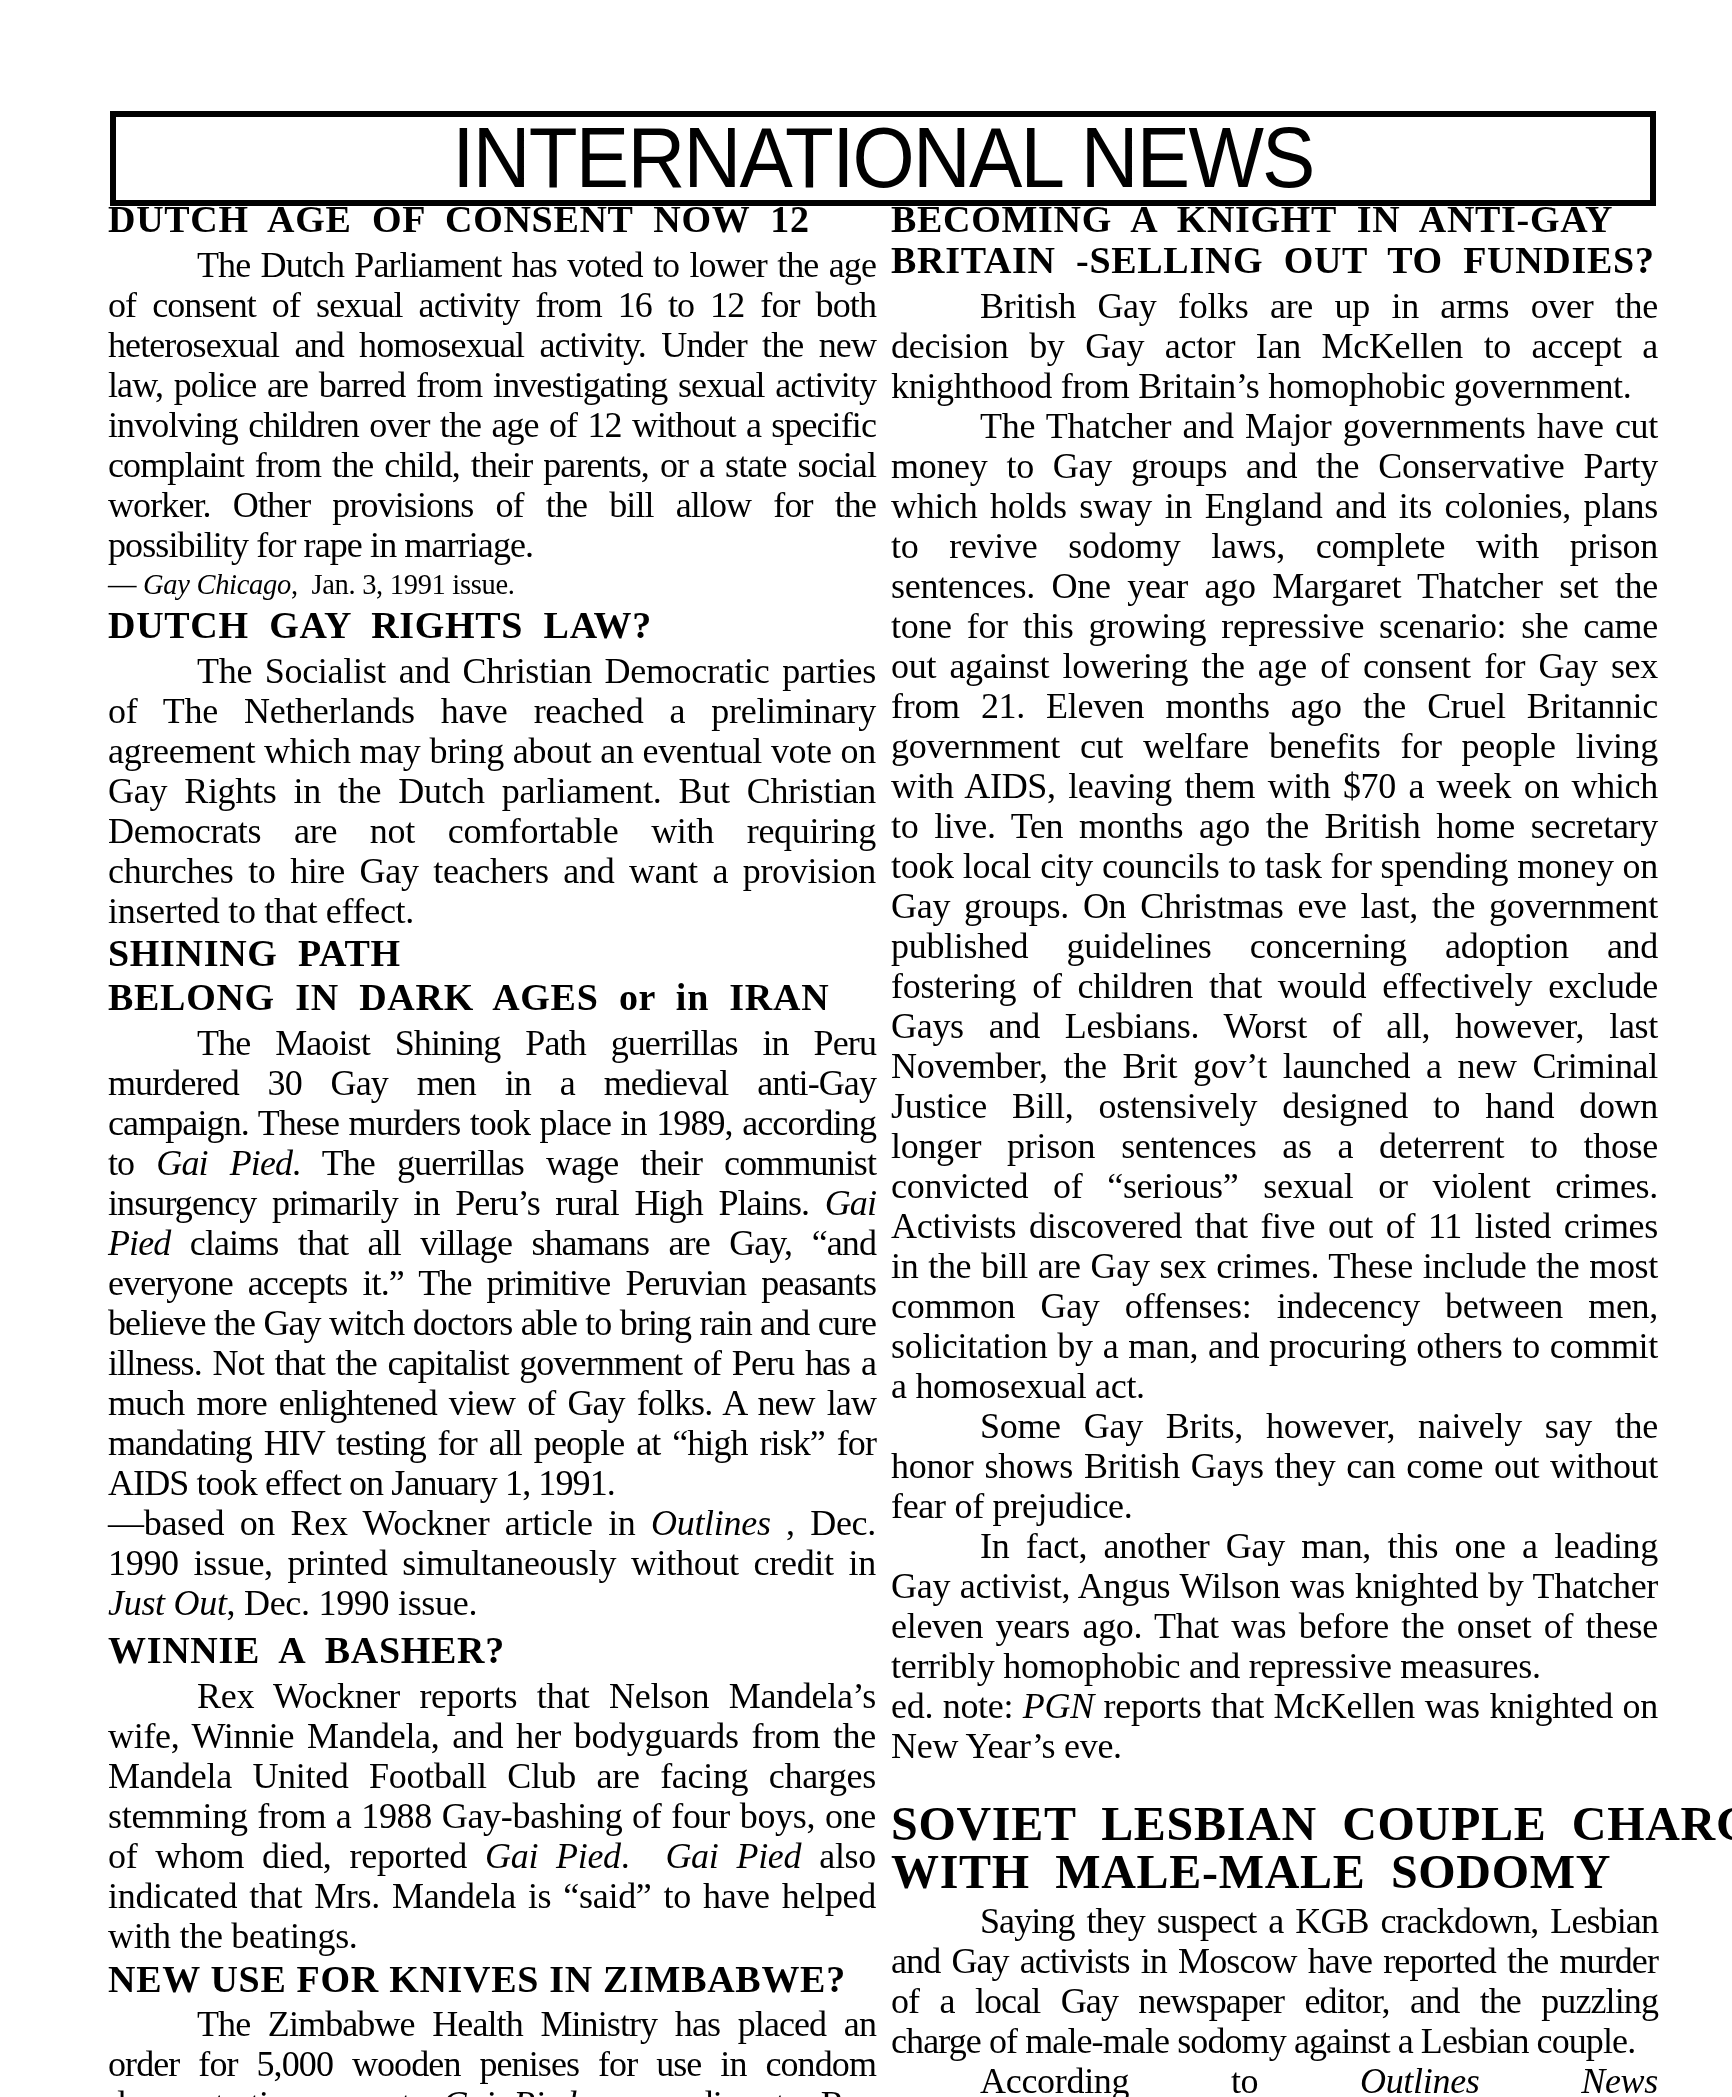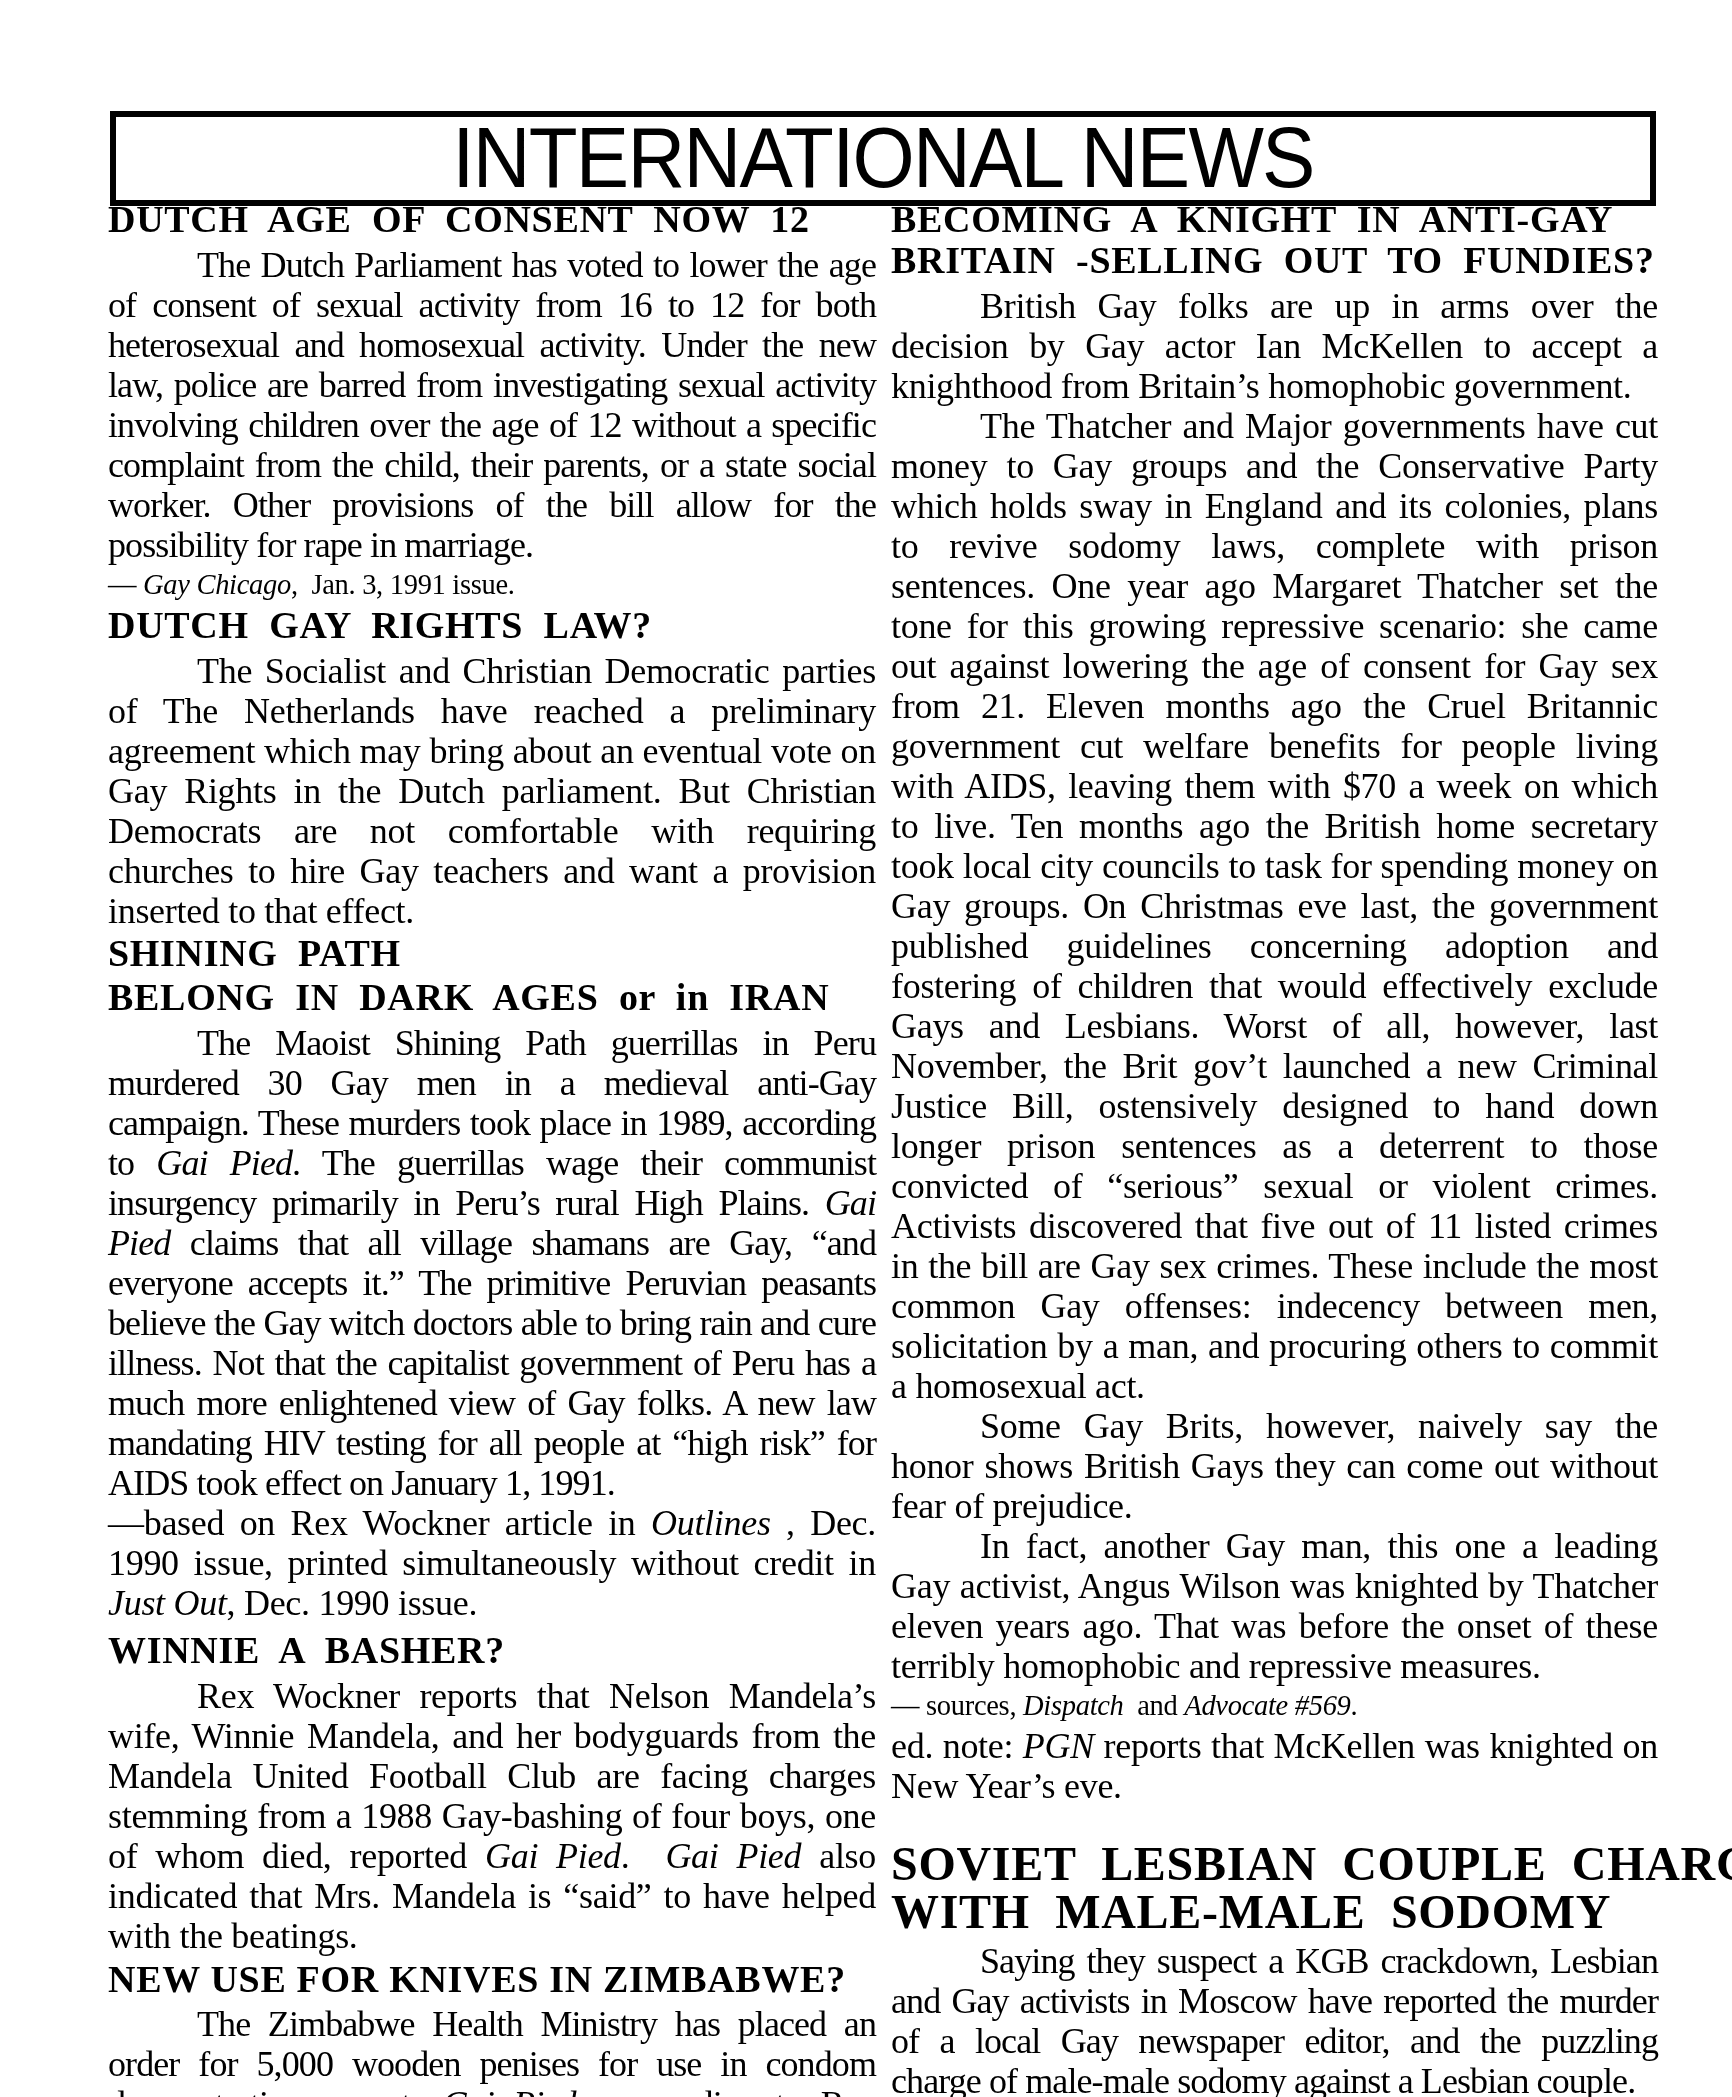--- a/index.html
+++ b/index.html
@@ -82,21 +82,20 @@
   <div class="col col-right">
 
     <article>
       <h2 class="headline" style="white-space:pre;">BECOMING  A  KNIGHT  IN  ANTI-GAY</h2>
       <h2 class="headline" style="white-space:pre;margin-top:0;">BRITAIN  -SELLING  OUT  TO  FUNDIES?</h2>
       <div class="gap-s"></div>
       <p class="para indent">British Gay folks are up in arms over the decision by Gay actor Ian McKellen to accept a knighthood from Britain’s homophobic government.</p>
       <p class="para indent">The Thatcher and Major governments have cut money to Gay groups and the Conservative Party which holds sway in England and its colonies, plans to revive sodomy laws, complete with prison sentences. One year ago Margaret Thatcher set the tone for this growing repressive scenario: she came out against lowering the age of consent for Gay sex from 21. Eleven months ago the Cruel Britannic government cut welfare benefits for people living with AIDS, leaving them with $70 a week on which to live. Ten months ago the British home secretary took local city councils to task for spending money on Gay groups. On Christmas eve last, the government published guidelines concerning adoption and fostering of children that would effectively exclude Gays and Lesbians. Worst of all, however, last November, the Brit gov’t launched a new Criminal Justice Bill, ostensively designed to hand down longer prison sentences as a deterrent to those convicted of “serious” sexual or violent crimes. Activists discovered that five out of 11 listed crimes in the bill are Gay sex crimes. These include the most common Gay offenses: indecency between men, solicitation by a man, and procuring others to commit a homosexual act.</p>
       <p class="para indent">Some Gay Brits, however, naively say the honor shows British Gays they can come out without fear of prejudice.</p>
       <p class="para indent">In fact, another Gay man, this one a leading Gay activist, Angus Wilson was knighted by Thatcher eleven years ago. That was before the onset of these terribly homophobic and repressive measures.</p>
-      <p class="credit"><span>— sources, </span><i>Dispatch</i><span style="white-space:pre;">  and </span><i>Advocate #569</i><span>.</span></p>
       <p class="para"><span>ed. note: </span><i>PGN</i><span> reports that McKellen was knighted on New Year’s eve.</span></p>
     </article>
 
     <div class="gap-l"></div>
 
     <article>
       <h2 class="headline big" style="white-space:pre;">SOVIET  LESBIAN  COUPLE  CHARGED</h2>
       <h2 class="headline big" style="white-space:pre;">WITH  MALE-MALE  SODOMY</h2>
       <div class="gap-s"></div>
       <p class="para indent tight">Saying they suspect a KGB crackdown, Lesbian and Gay activists in Moscow have reported the murder of a local Gay newspaper editor, and the puzzling charge of male-male sodomy against a Lesbian couple.</p>

